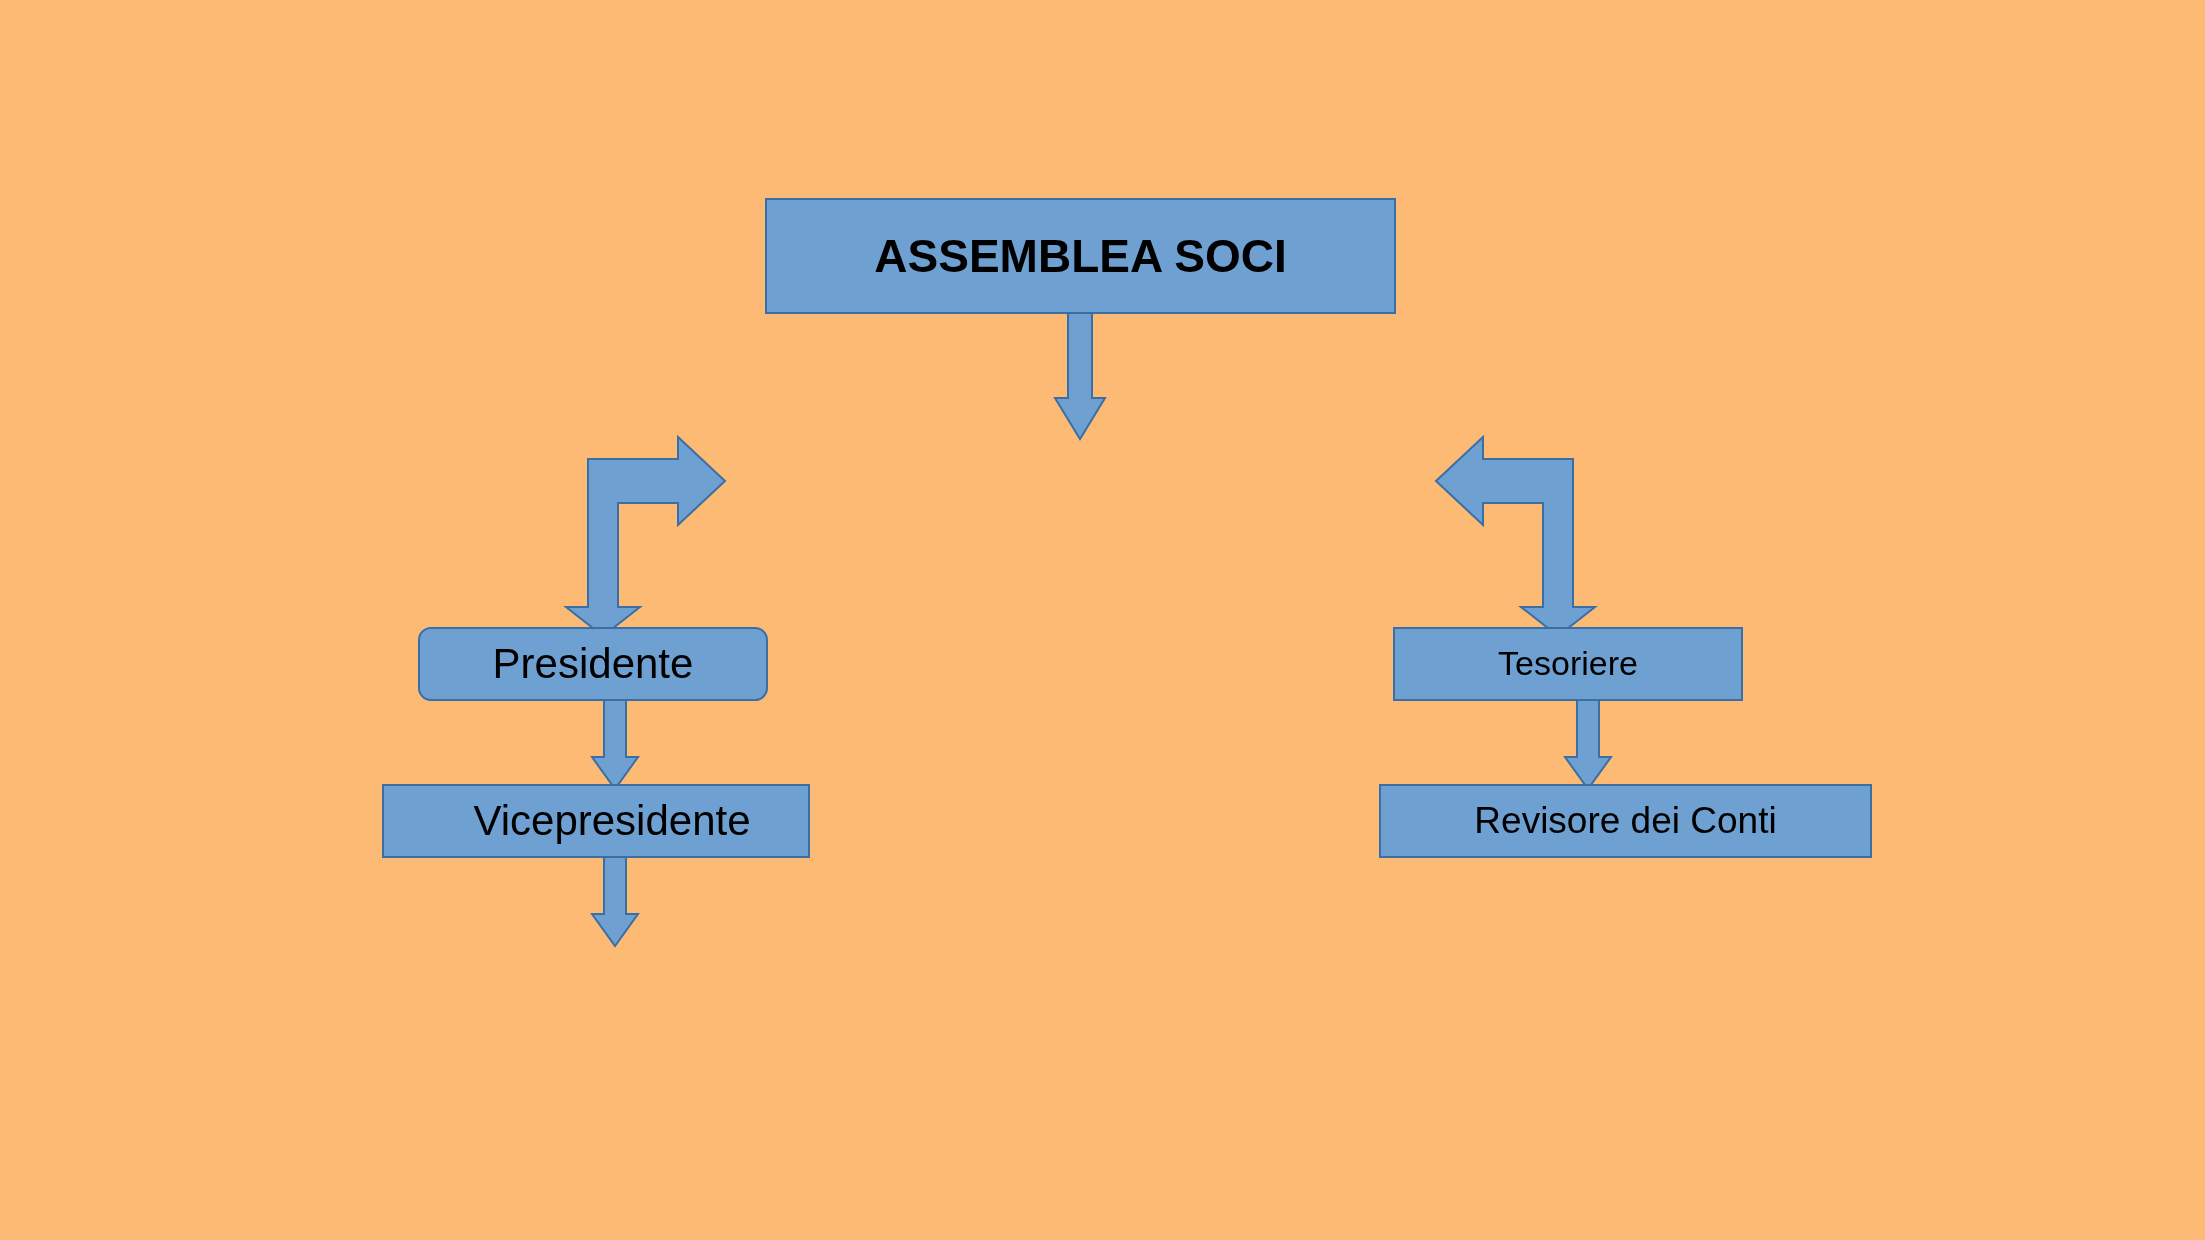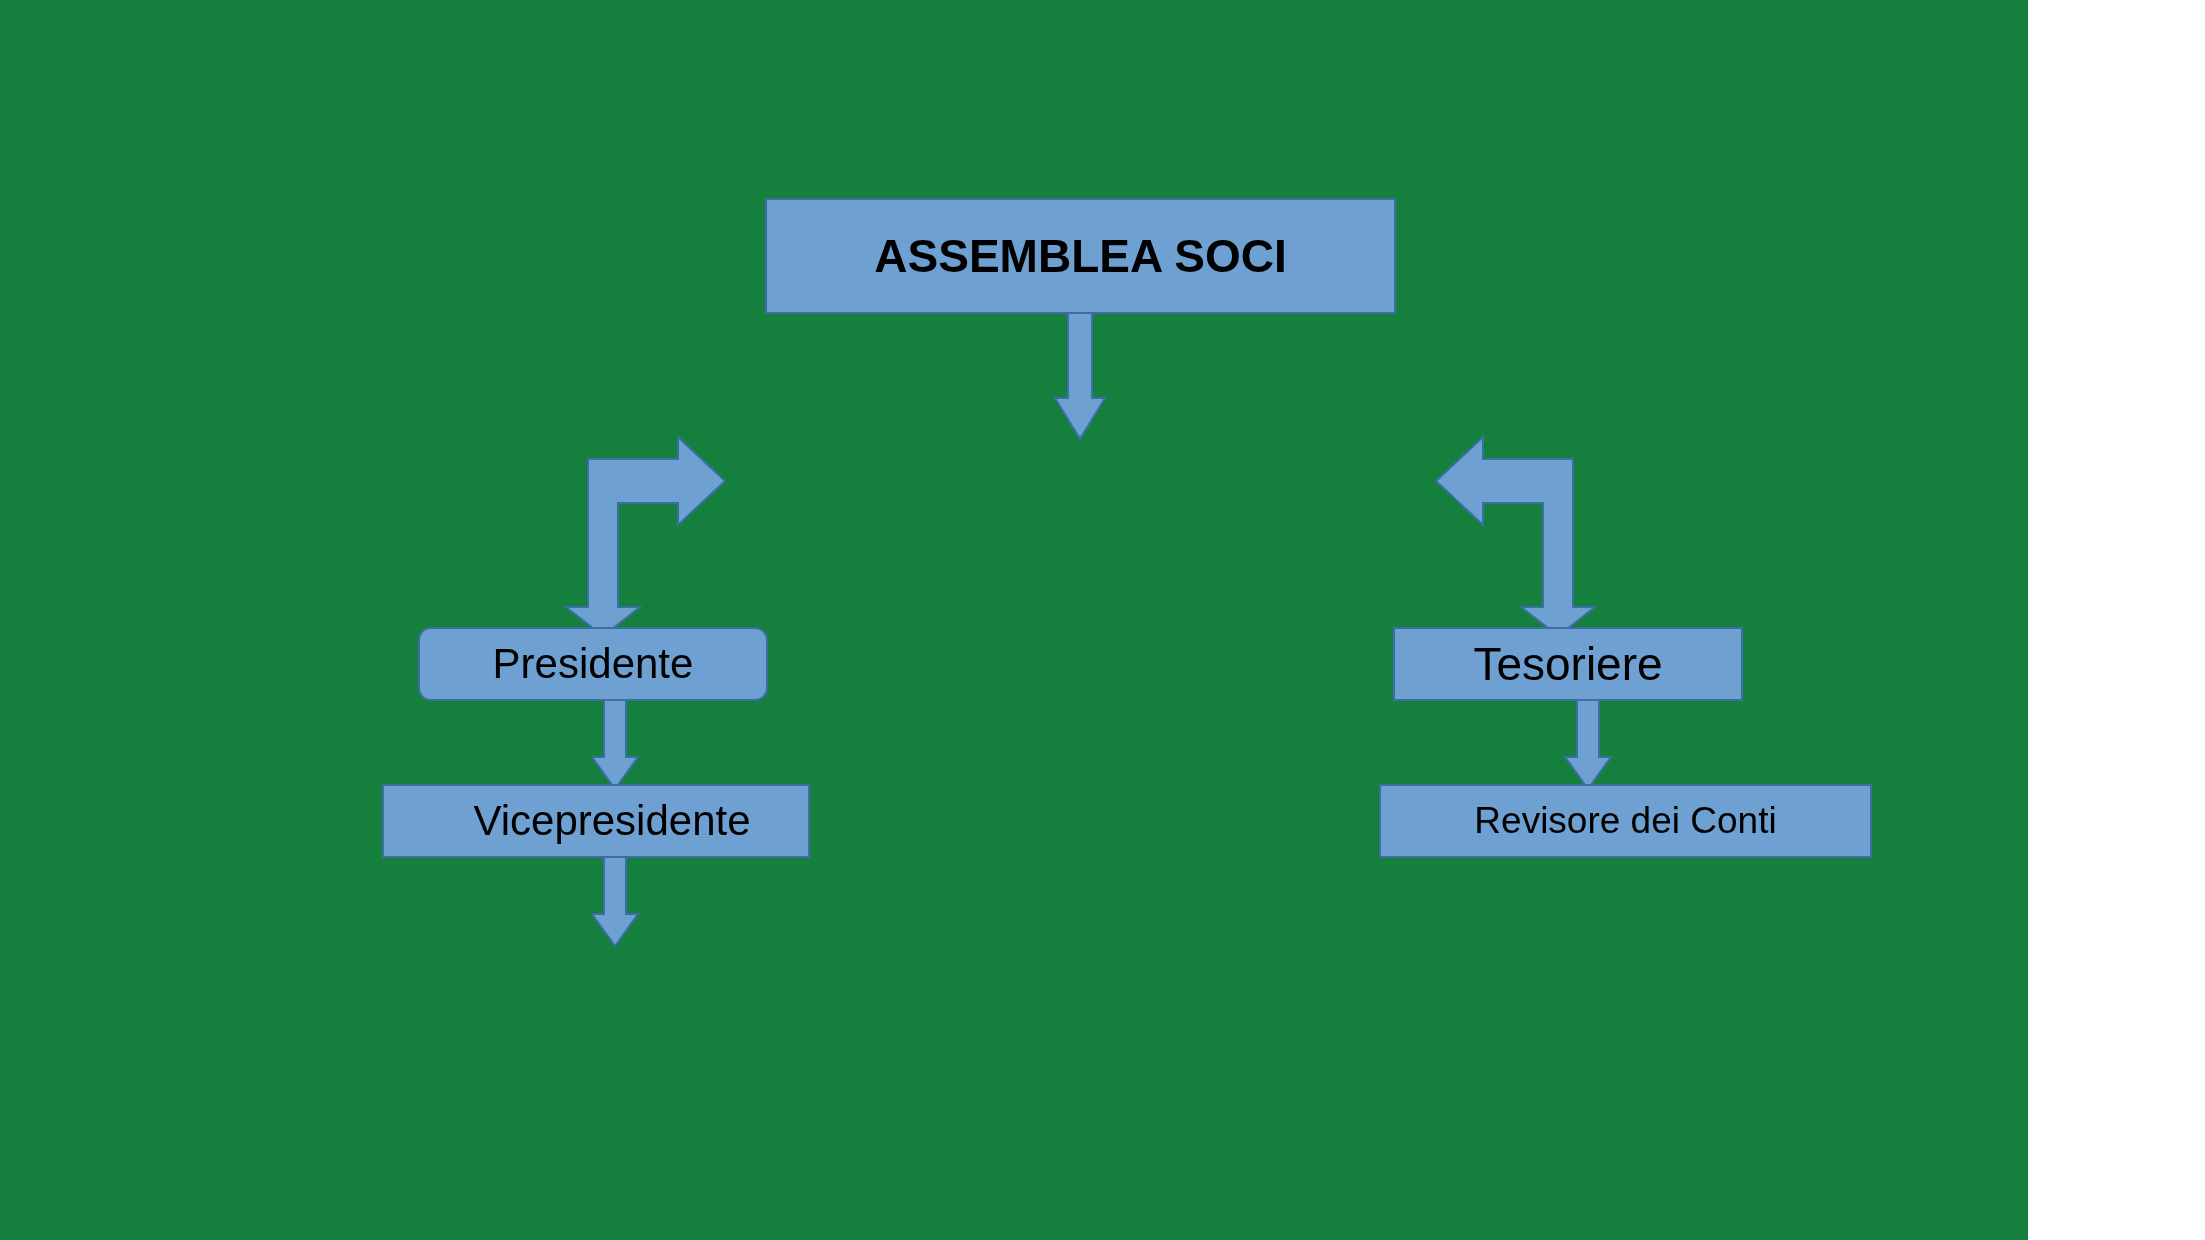--- a/index.html
+++ b/index.html
@@ -6,23 +6,23 @@
   html, body {
     margin: 0;
     padding: 0;
     background: #ffffff;
   }
   body {
     font-family: "Liberation Sans", sans-serif;
   }
   #canvas {
     position: relative;
-    width: 2028px;
+    width: 2205px;
     height: 1240px;
-    background: #15803d;
+    background: #fdba74;
     overflow: hidden;
   }
   .node {
     position: absolute;
     box-sizing: border-box;
     background: #6FA0D2;
     border: 2px solid #3A6FA5;
     display: flex;
     align-items: center;
     justify-content: center;
@@ -116,21 +116,21 @@
 
   <div class="node root" id="node-assemblea-soci" style="left:765px; top:198px; width:631px; height:116px; font-size:46px;">
     <span class="node-label">ASSEMBLEA SOCI</span>
   </div>
 
 
   <div class="node" id="node-presidente" style="left:418px; top:627px; width:350px; height:74px; font-size:42px;border-radius:13px;">
     <span class="node-label">Presidente</span>
   </div>
 
-  <div class="node" id="node-tesoriere" style="left:1393px; top:627px; width:350px; height:74px; font-size:46px;text-align:center;">
+  <div class="node" id="node-tesoriere" style="left:1393px; top:627px; width:350px; height:74px; font-size:34px;text-align:center;">
     <span class="node-label">Tesoriere</span>
   </div>
 
   <div class="node" id="node-vicepresidente" style="left:382px; top:784px; width:428px; height:74px; font-size:42px;padding-left:32px;">
     <span class="node-label">Vicepresidente</span>
   </div>
 
   <div class="node" id="node-revisore-dei-conti" style="left:1379px; top:784px; width:493px; height:74px; font-size:37px;">
     <span class="node-label">Revisore dei Conti</span>
   </div>

